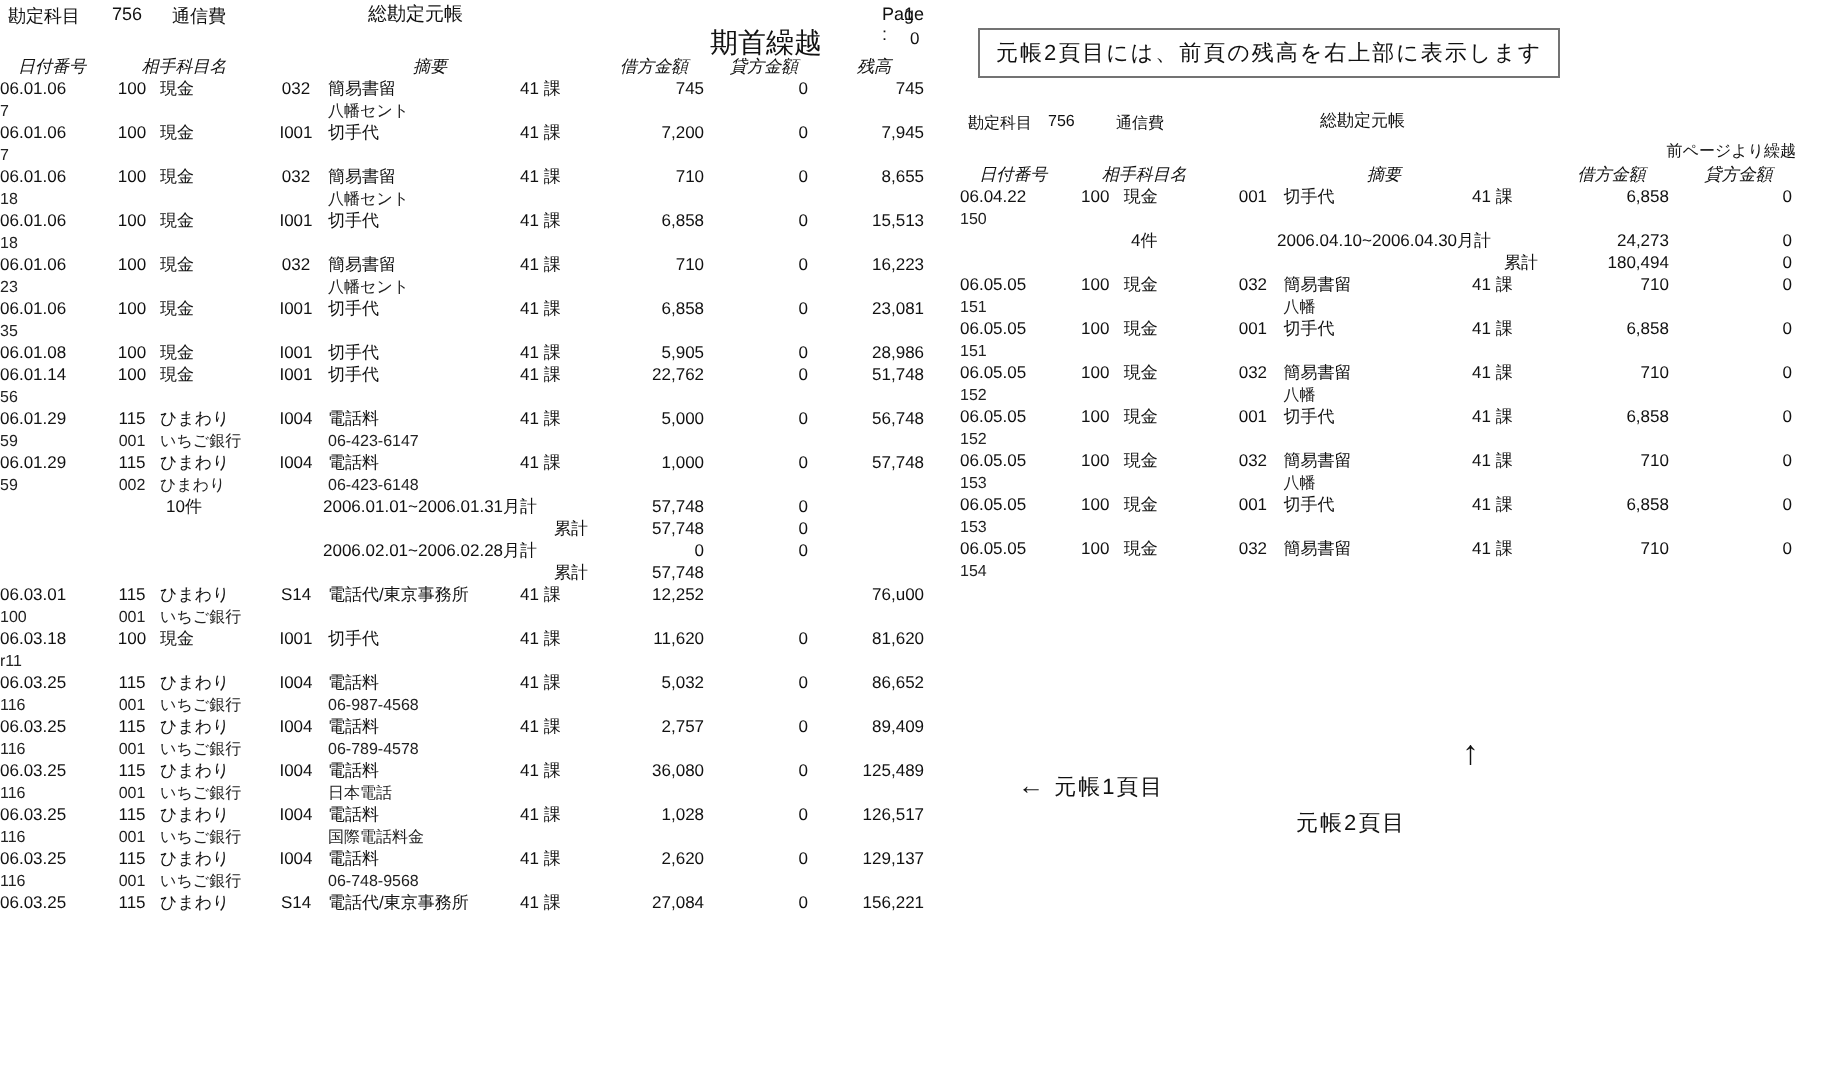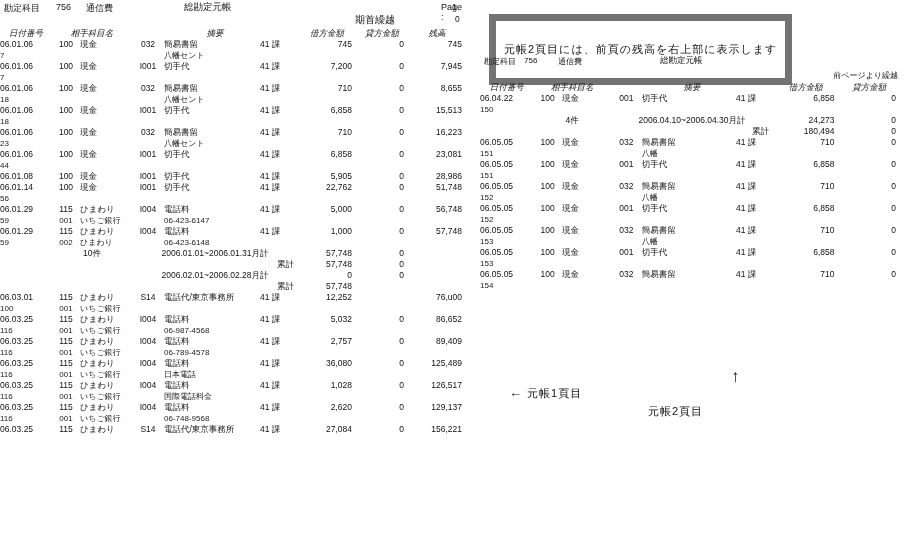--- a/index.html
+++ b/index.html
@@ -12,21 +12,21 @@
 
   
   #ledger1{position:absolute;left:0;top:0;width:466px;height:546px;}
   .l1-head{position:relative;height:28px;}
   .l1-head .h-acct{position:absolute;left:4px;top:2px;font-size:9px;}
   .l1-head .h-acctno{position:absolute;left:56px;top:2px;font-size:9px;}
   .l1-head .h-name{position:absolute;left:86px;top:2px;font-size:9px;}
   .l1-head .h-title{position:absolute;left:184px;top:1px;font-size:9.5px;}
   .l1-head .h-page{position:absolute;left:395px;top:2px;font-size:9px;padding-left:46px;}
   .l1-head .h-pageno{position:absolute;left:452px;top:2px;font-size:9px;}
-  .l1-head .h-kurikoshi{position:absolute;left:355px;top:13px;font-size:10px;}
+  .l1-head .h-kurikoshi{position:absolute;left:355px;top:13px;font-size:14px;}
   .l1-head .h-kurikoshi-val{position:absolute;left:455px;top:14px;font-size:8.5px;}
 
   table.grid{border-collapse:collapse;width:100%;table-layout:fixed;}
   table.grid td,table.grid th{
     border:0;padding:0;vertical-align:top;font-size:8.5px;line-height:11px;
   }
   .colhdr td{border-top:1px solid #000;border-bottom:1px solid #000;
     text-align:center;padding:2px 0 2px 0;font-size:8.5px;font-style:italic;}
   .rowline td{border-bottom:1px solid #bdbdbd;padding:2px 2px 2px 2px;}
   .num{text-align:right;padding-right:4px !important;}
@@ -40,22 +40,22 @@
   #ledger2{position:absolute;left:480px;top:46px;width:420px;}
   #ledger2 .l2-head{position:relative;height:36px;}
   #ledger2 .l2-head .h-acct{position:absolute;left:4px;top:10px;font-size:8px;}
   #ledger2 .l2-head .h-acctno{position:absolute;left:44px;top:10px;font-size:8px;}
   #ledger2 .l2-head .h-name{position:absolute;left:78px;top:10px;font-size:8px;}
   #ledger2 .l2-head .h-title{position:absolute;left:180px;top:9px;font-size:8.5px;}
   #ledger2 .l2-head .h-kurikoshi{position:absolute;right:2px;top:24px;font-size:8px;}
 
   
   #callout{
-    position:absolute;left:489px;top:14px;border:7px solid #737373;background:#fff;
-    padding:21px 8px;font-size:11px;letter-spacing:1px;white-space:nowrap;
+    position:absolute;left:489px;top:14px;border:1px solid #737373;background:#fff;
+    padding:4px 8px;font-size:11px;letter-spacing:1px;white-space:nowrap;
   }
   
   #anno1{position:absolute;left:509px;top:385px;font-size:11px;letter-spacing:1px;}
   #anno1 .arrow{font-size:13px;}
   #anno2{position:absolute;left:648px;top:404px;font-size:11px;letter-spacing:1px;}
   #arrowup{position:absolute;left:731px;top:368px;font-size:17px;line-height:17px;}
 </style>
 </head>
 <body>
 
@@ -144,21 +144,21 @@
         <td class="ctr">100</td>
         <td>現金</td>
         <td class="ctr">032</td>
         <td><span>簡易書留</span><span class="sub2">八幡セント</span></td>
         <td class="taxcell">41 課</td>
         <td class="num vline">710</td>
         <td class="num vline">0</td>
         <td class="num vline">16,223</td>
       </tr>
       <tr class="rowline">
-        <td><span>06.01.06</span><span class="sub">44</span></td>
+        <td><span>06.01.06</span><span class="sub">35</span></td>
         <td class="ctr">100</td>
         <td>現金</td>
         <td class="ctr">I001</td>
         <td>切手代</td>
         <td class="taxcell">41 課</td>
         <td class="num vline">6,858</td>
         <td class="num vline">0</td>
         <td class="num vline">23,081</td>
       </tr>
       <tr class="rowline">
@@ -242,20 +242,31 @@
       <tr class="rowline">
         <td><span>06.03.01</span><span class="sub">100</span></td>
         <td class="ctr"><span>115</span><span class="sub">001</span></td>
         <td><span>ひまわり</span><span class="sub">いちご銀行</span></td>
         <td class="ctr">S14</td>
         <td>電話代/東京事務所</td>
         <td class="taxcell">41 課</td>
         <td class="num vline">12,252</td>
         <td class="num vline"></td>
         <td class="num vline">76,u00</td>
+      </tr>
+      <tr class="rowline">
+        <td><span>06.03.18</span><span class="sub">r11</span></td>
+        <td class="ctr">100</td>
+        <td>現金</td>
+        <td class="ctr">I001</td>
+        <td>切手代</td>
+        <td class="taxcell">41 課</td>
+        <td class="num vline">11,620</td>
+        <td class="num vline">0</td>
+        <td class="num vline">81,620</td>
       </tr>
       <tr class="rowline">
         <td><span>06.03.25</span><span class="sub">116</span></td>
         <td class="ctr"><span>115</span><span class="sub">001</span></td>
         <td><span>ひまわり</span><span class="sub">いちご銀行</span></td>
         <td class="ctr">I004</td>
         <td><span>電話料</span><span class="sub2">06-987-4568</span></td>
         <td class="taxcell">41 課</td>
         <td class="num vline">5,032</td>
         <td class="num vline">0</td>

